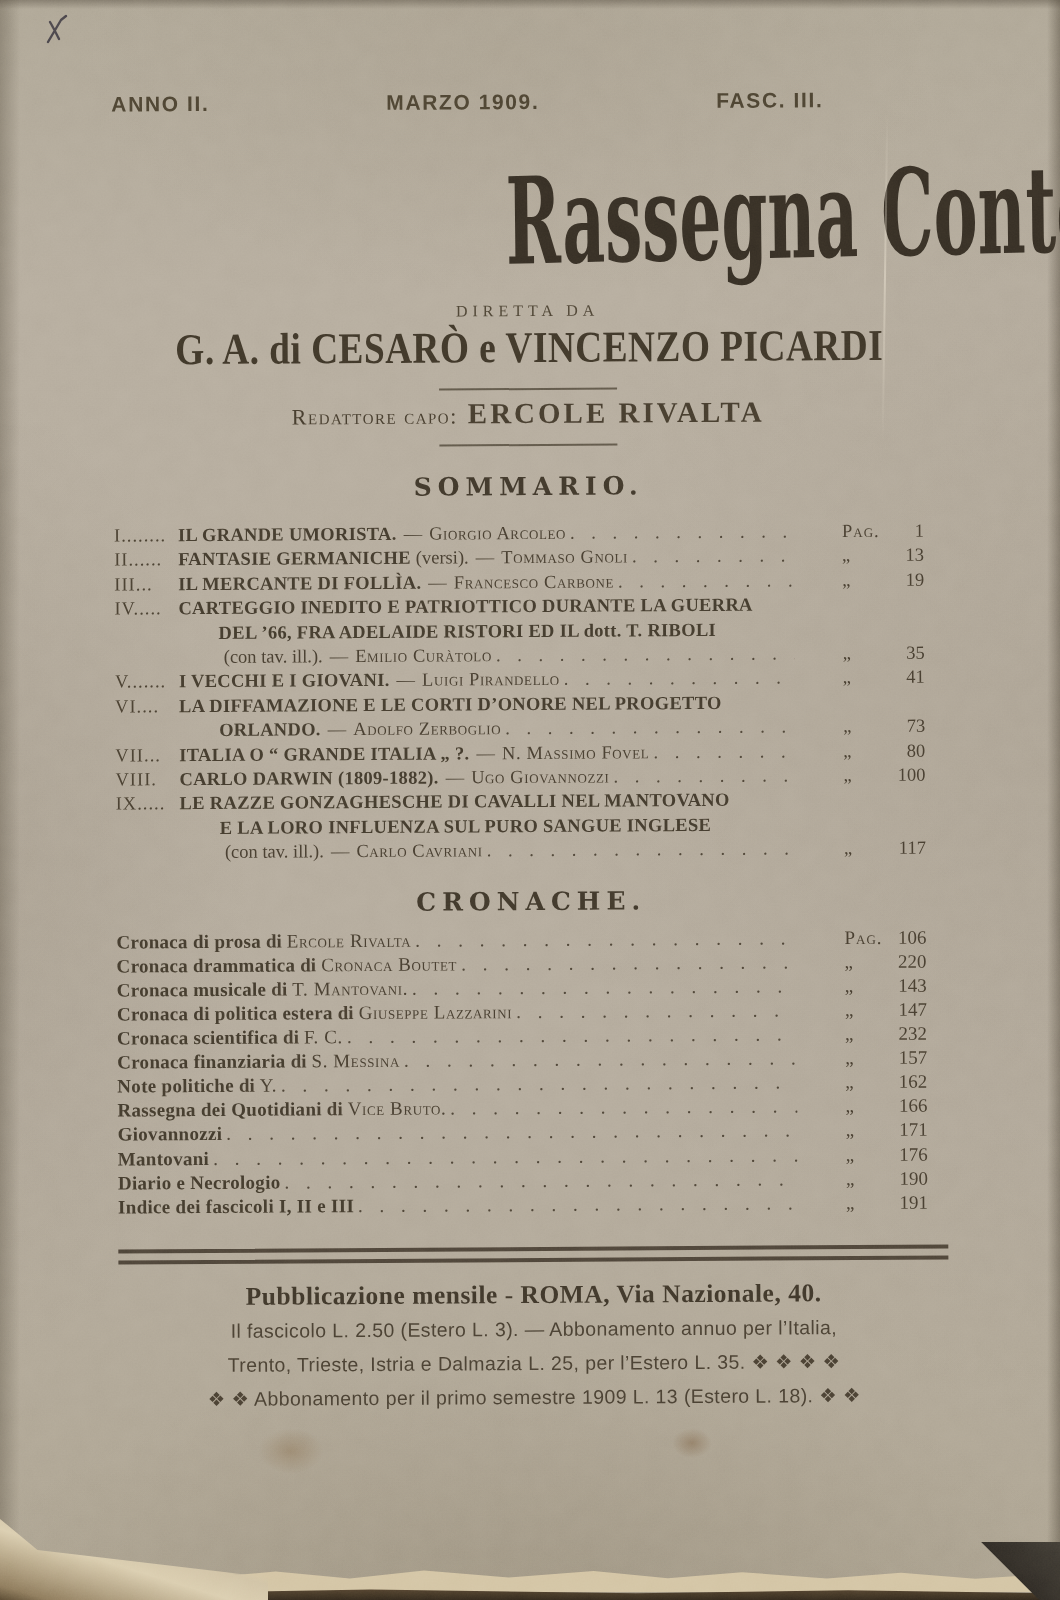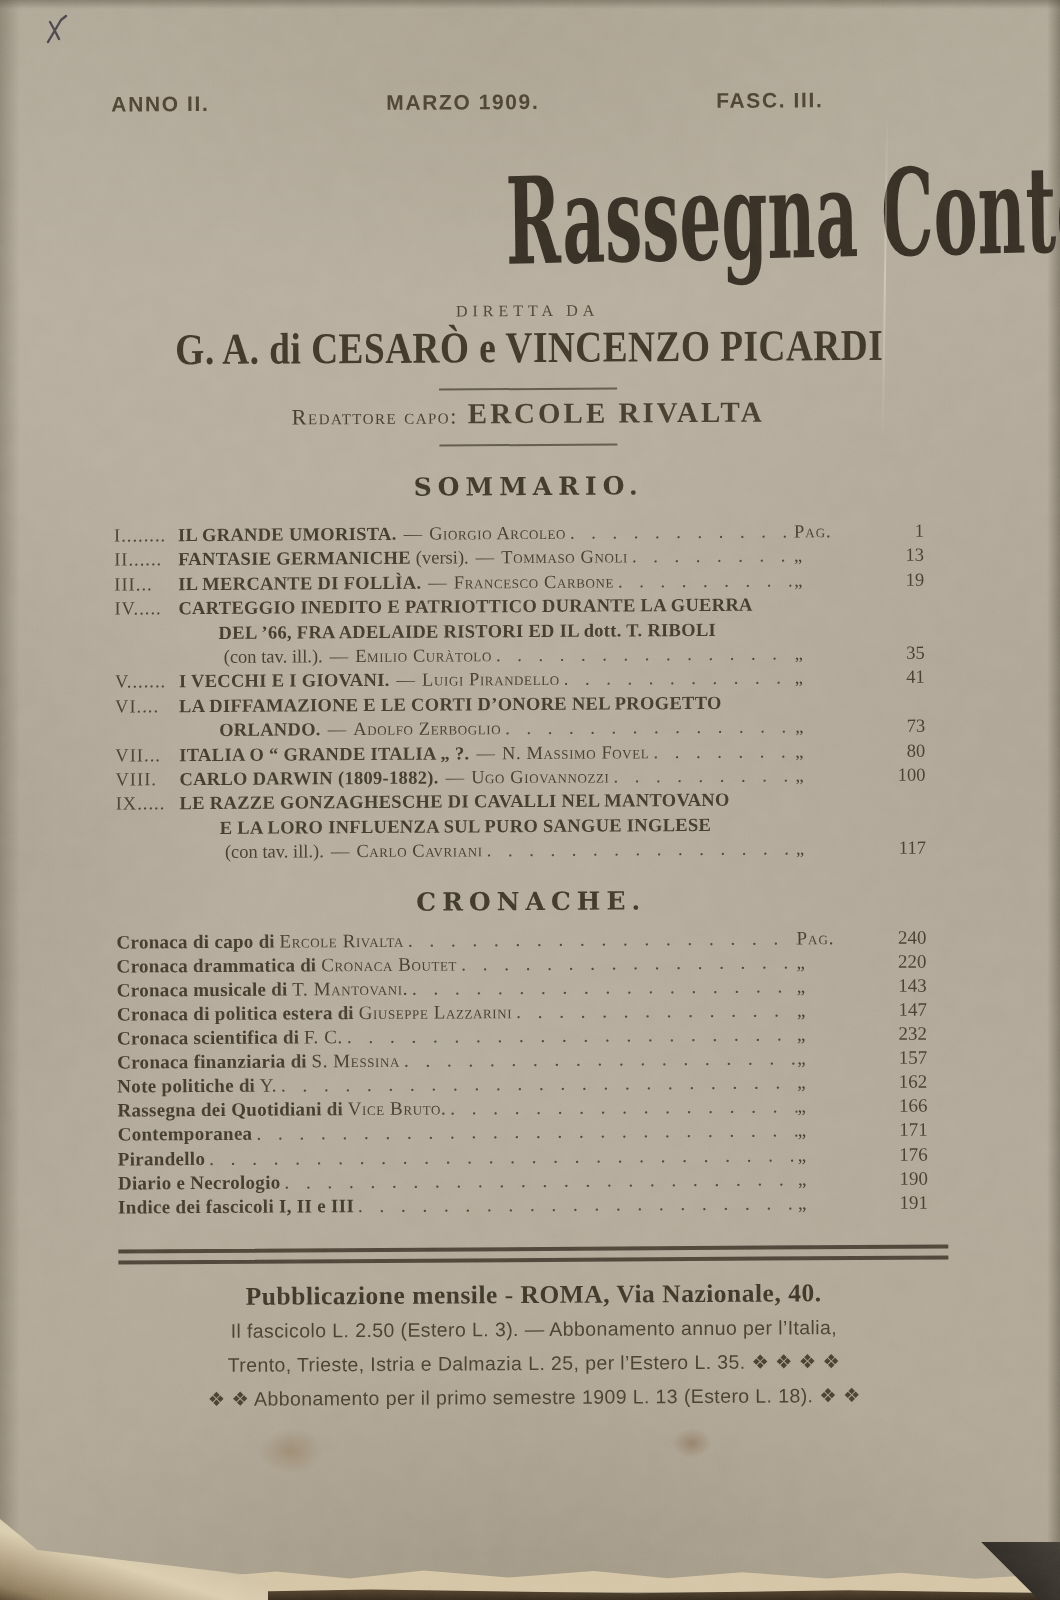--- a/index.html
+++ b/index.html
@@ -44,21 +44,21 @@
   .toc-c .row{line-height:24.1px;}
   .num{width:64px;flex-shrink:0;letter-spacing:1px;color:#453c2e;}
   .ind{width:104px;flex-shrink:0;}
   .bt{font-weight:bold;letter-spacing:.3px;white-space:nowrap;color:#3f372a;}
   .plain{margin-left:5px;white-space:nowrap;}
   .sep{margin:0 7px;color:#4a4134;}
   .au{font-variant:small-caps;letter-spacing:.6px;white-space:nowrap;}
   .mid{margin:0 5px;font-weight:bold;}
   .leader{flex:1 1 0;overflow:hidden;white-space:nowrap;letter-spacing:6px;color:#4a4134;padding:0 4px;}
   .pg{display:flex;justify-content:space-between;width:150px;flex-shrink:0;box-sizing:border-box;padding-right:20px;}
-  .pg-label{font-variant:small-caps;letter-spacing:1px;}
+  .pg-label{font-variant:small-caps;letter-spacing:1px;margin-left:48px;}
   .pg-num{text-align:right;}
   
   .dbl-rule{margin-top:30px;height:7px;border-top:4px solid rgba(56,47,36,.85);border-bottom:4px solid rgba(56,47,36,.85);}
   .foot-bold{margin-top:18px;text-align:center;font-weight:bold;font-size:25.5px;letter-spacing:.5px;color:#3b3327;}
   .foot-line{margin-top:4px;text-align:center;font-family:"Liberation Sans","DejaVu Sans",sans-serif;
        font-size:19.5px;line-height:30px;letter-spacing:.4px;color:#453c2f;}
   
   .grain{position:absolute;inset:0;z-index:40;pointer-events:none;mix-blend-mode:soft-light;opacity:.85;}
   .edge-left{position:absolute;z-index:20;left:0;top:0;bottom:0;width:20px;
        background:linear-gradient(to right, rgba(86,78,64,.38), rgba(86,78,64,0));}
@@ -255,27 +255,27 @@
             <span class="pg-num">117</span>
           </span>
       </div>
 
     </div>
 
     <div class="section-head head-cronache">CRONACHE.</div>
 
     <div class="toc toc-c">
       <div class="row">
-        <span class="bt">Cronaca di capo</span>
+        <span class="bt">Cronaca di prosa</span>
         <span class="mid">di</span>
         <span class="au">Ercole Rivalta</span>
         <span class="leader">. . . . . . . . . . . . . . . . . . . . . . . . . . . . . . . . . . . . . . . . . . . . . </span>
         <span class="pg">
             <span class="pg-label">Pag.</span>
-            <span class="pg-num">240</span>
+            <span class="pg-num">106</span>
           </span>
       </div>
       <div class="row">
         <span class="bt">Cronaca drammatica</span>
         <span class="mid">di</span>
         <span class="au">Cronaca Boutet</span>
         <span class="leader">. . . . . . . . . . . . . . . . . . . . . . . . . . . . . . . . . . . . . . . . . . . . . </span>
         <span class="pg">
             <span class="pg-label">„</span>
             <span class="pg-num">220</span>
@@ -335,29 +335,29 @@
         <span class="bt">Rassegna dei Quotidiani</span>
         <span class="mid">di</span>
         <span class="au">Vice Bruto.</span>
         <span class="leader">. . . . . . . . . . . . . . . . . . . . . . . . . . . . . . . . . . . . . . . . . . . . . </span>
         <span class="pg">
             <span class="pg-label">„</span>
             <span class="pg-num">166</span>
           </span>
       </div>
       <div class="row">
-        <span class="bt">Contemporanea</span>
+        <span class="bt">Giovannozzi</span>
         <span class="leader">. . . . . . . . . . . . . . . . . . . . . . . . . . . . . . . . . . . . . . . . . . . . . </span>
         <span class="pg">
             <span class="pg-label">„</span>
             <span class="pg-num">171</span>
           </span>
       </div>
       <div class="row">
-        <span class="bt">Pirandello</span>
+        <span class="bt">Mantovani</span>
         <span class="leader">. . . . . . . . . . . . . . . . . . . . . . . . . . . . . . . . . . . . . . . . . . . . . </span>
         <span class="pg">
             <span class="pg-label">„</span>
             <span class="pg-num">176</span>
           </span>
       </div>
       <div class="row">
         <span class="bt">Diario e Necrologio</span>
         <span class="leader">. . . . . . . . . . . . . . . . . . . . . . . . . . . . . . . . . . . . . . . . . . . . . </span>
         <span class="pg">

